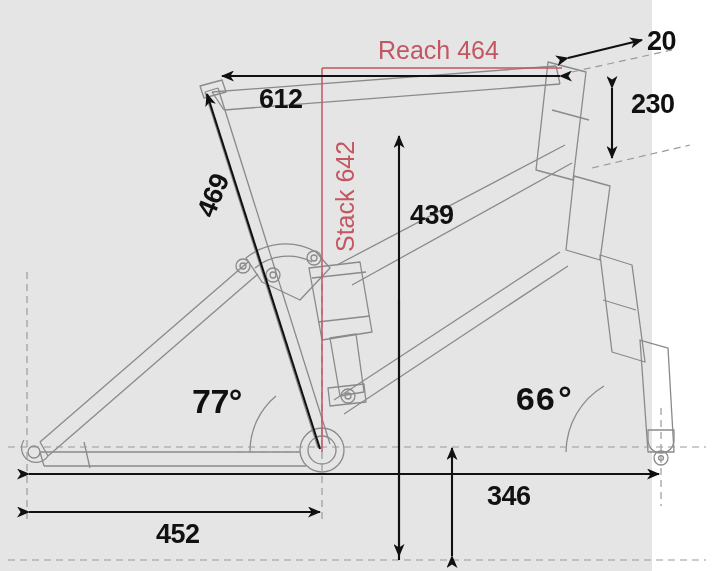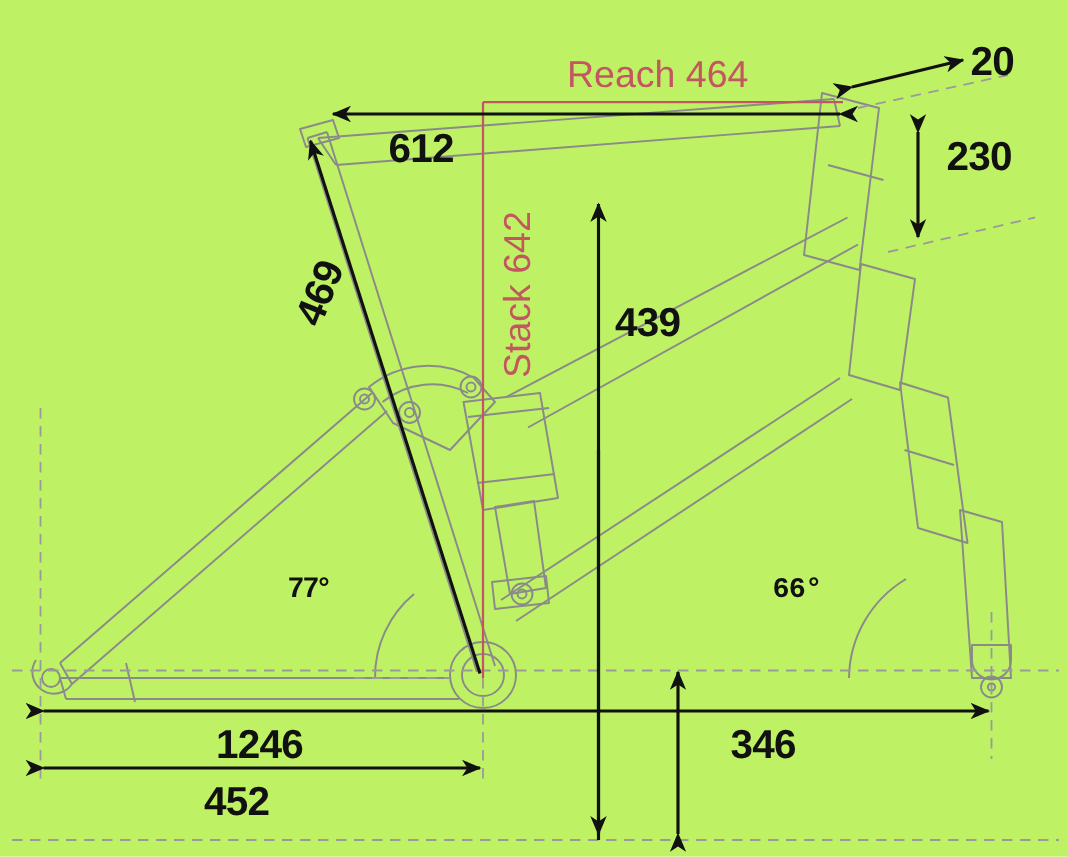--- a/index.html
+++ b/index.html
@@ -1,24 +1,24 @@
 <!DOCTYPE html>
 <html><head>
 <meta charset="utf-8">
 <style>
   html,body{margin:0;padding:0;background:#ffffff;}
   body{width:712px;height:571px;overflow:hidden;
        font-family:"Liberation Sans","DejaVu Sans",sans-serif;}
-  #stage{position:relative;width:712px;height:571px;background:#bef264;}
+  #stage{position:relative;width:652px;height:571px;background:#e5e5e5;}
   #stage svg{position:absolute;left:0;top:0;}
   .lbl{position:absolute;white-space:nowrap;font-weight:bold;
        font-family:"Liberation Sans","DejaVu Sans",sans-serif;
        letter-spacing:-0.5px;}
   .dim{color:#111111;font-size:27px;}
-  .ang{color:#111111;font-size:19px;}
+  .ang{color:#111111;font-size:34px;}
   .accent{color:#C35660;font-size:25px;font-weight:normal;letter-spacing:0px;}
   .rot-stack{transform:rotate(-90deg);transform-origin:0 0;}
   .rot-469{transform:rotate(-68deg);transform-origin:0 0;}
 </style>
 </head>
 <body>
 
 <div id="stage">
 
   <svg width="712" height="571" viewBox="0 0 712 571">
@@ -157,19 +157,18 @@
   <div class="lbl dim" style="left:647px; top:26px;">20</div>
 
   <div class="lbl dim" style="left:631px; top:89px;">230</div>
 
   <div class="lbl dim" style="left:410px; top:200px;">439</div>
 
   <div class="lbl ang" style="left:192px; top:382px;">77°</div>
 
   <div class="lbl ang" style="left:515px; top:382px;font-family:Liberation Mono, monospace;">66°</div>
 
-  <div class="lbl dim" style="left:144px; top:481px;">1246</div>
 
-  <div class="lbl dim" style="left:136px; top:519px;">452</div>
+  <div class="lbl dim" style="left:156px; top:519px;">452</div>
 
   <div class="lbl dim" style="left:487px; top:481px;">346</div>
 
 </div>
 
 </body></html>

